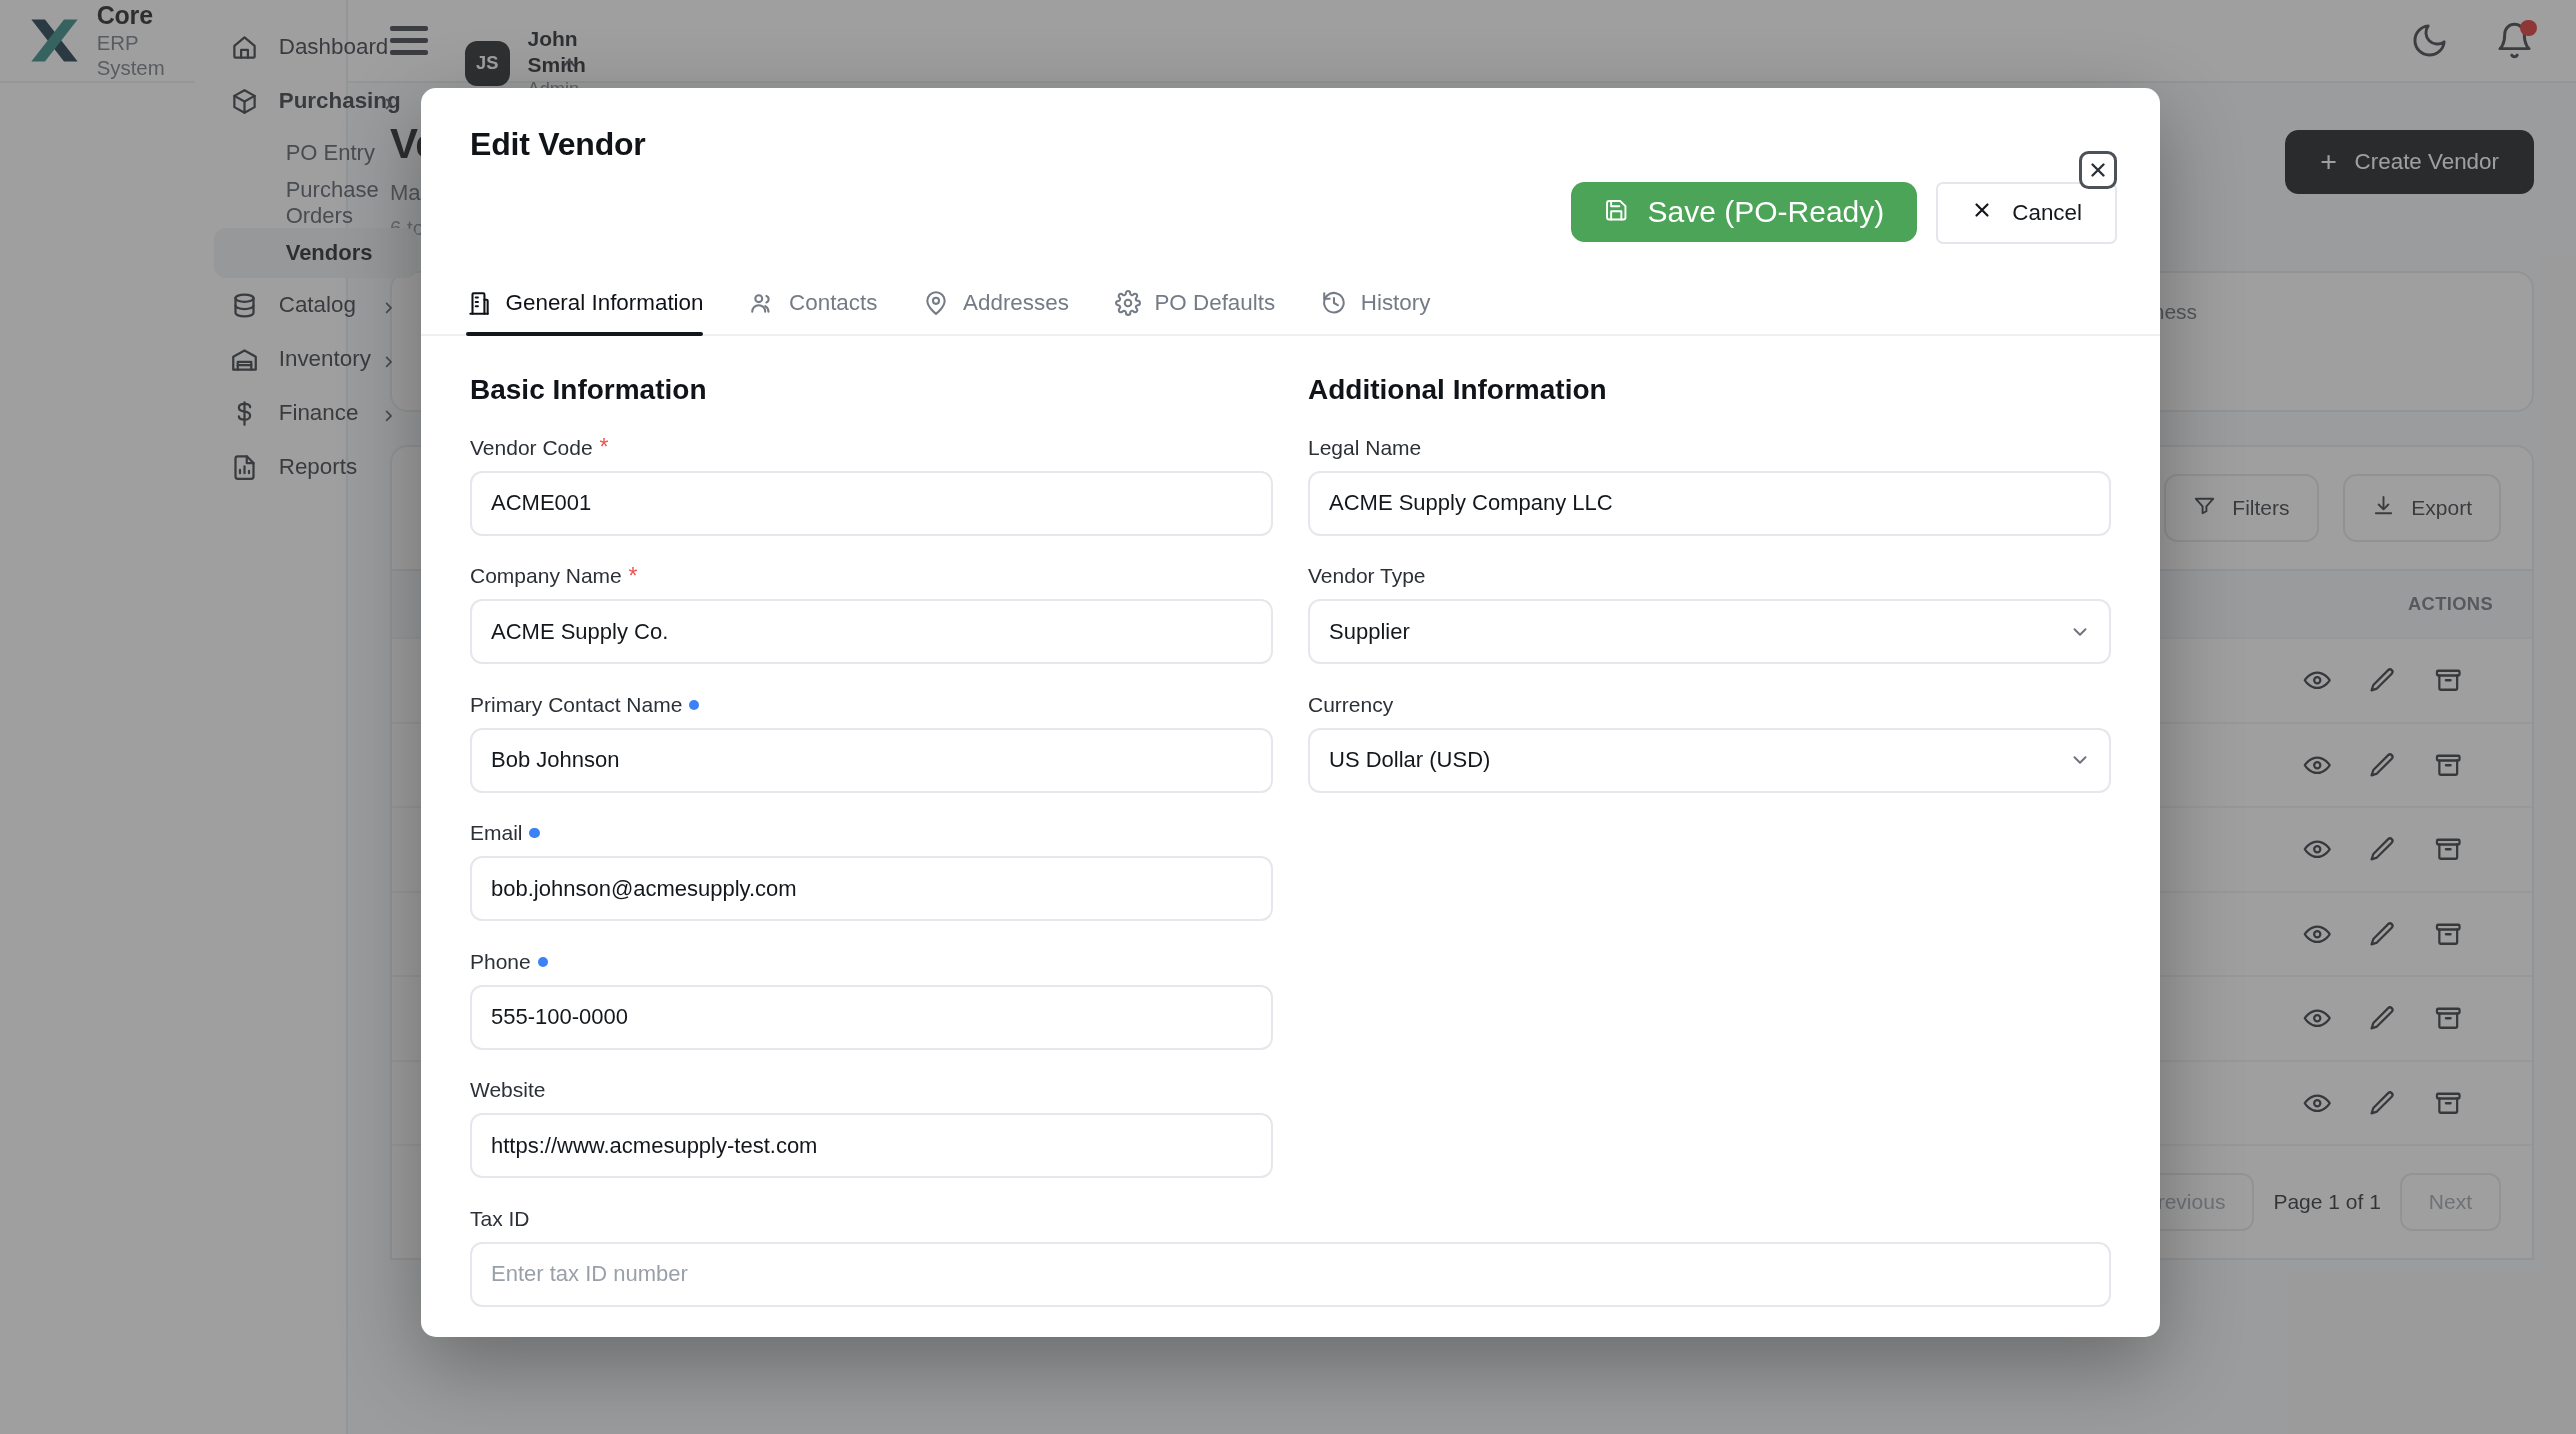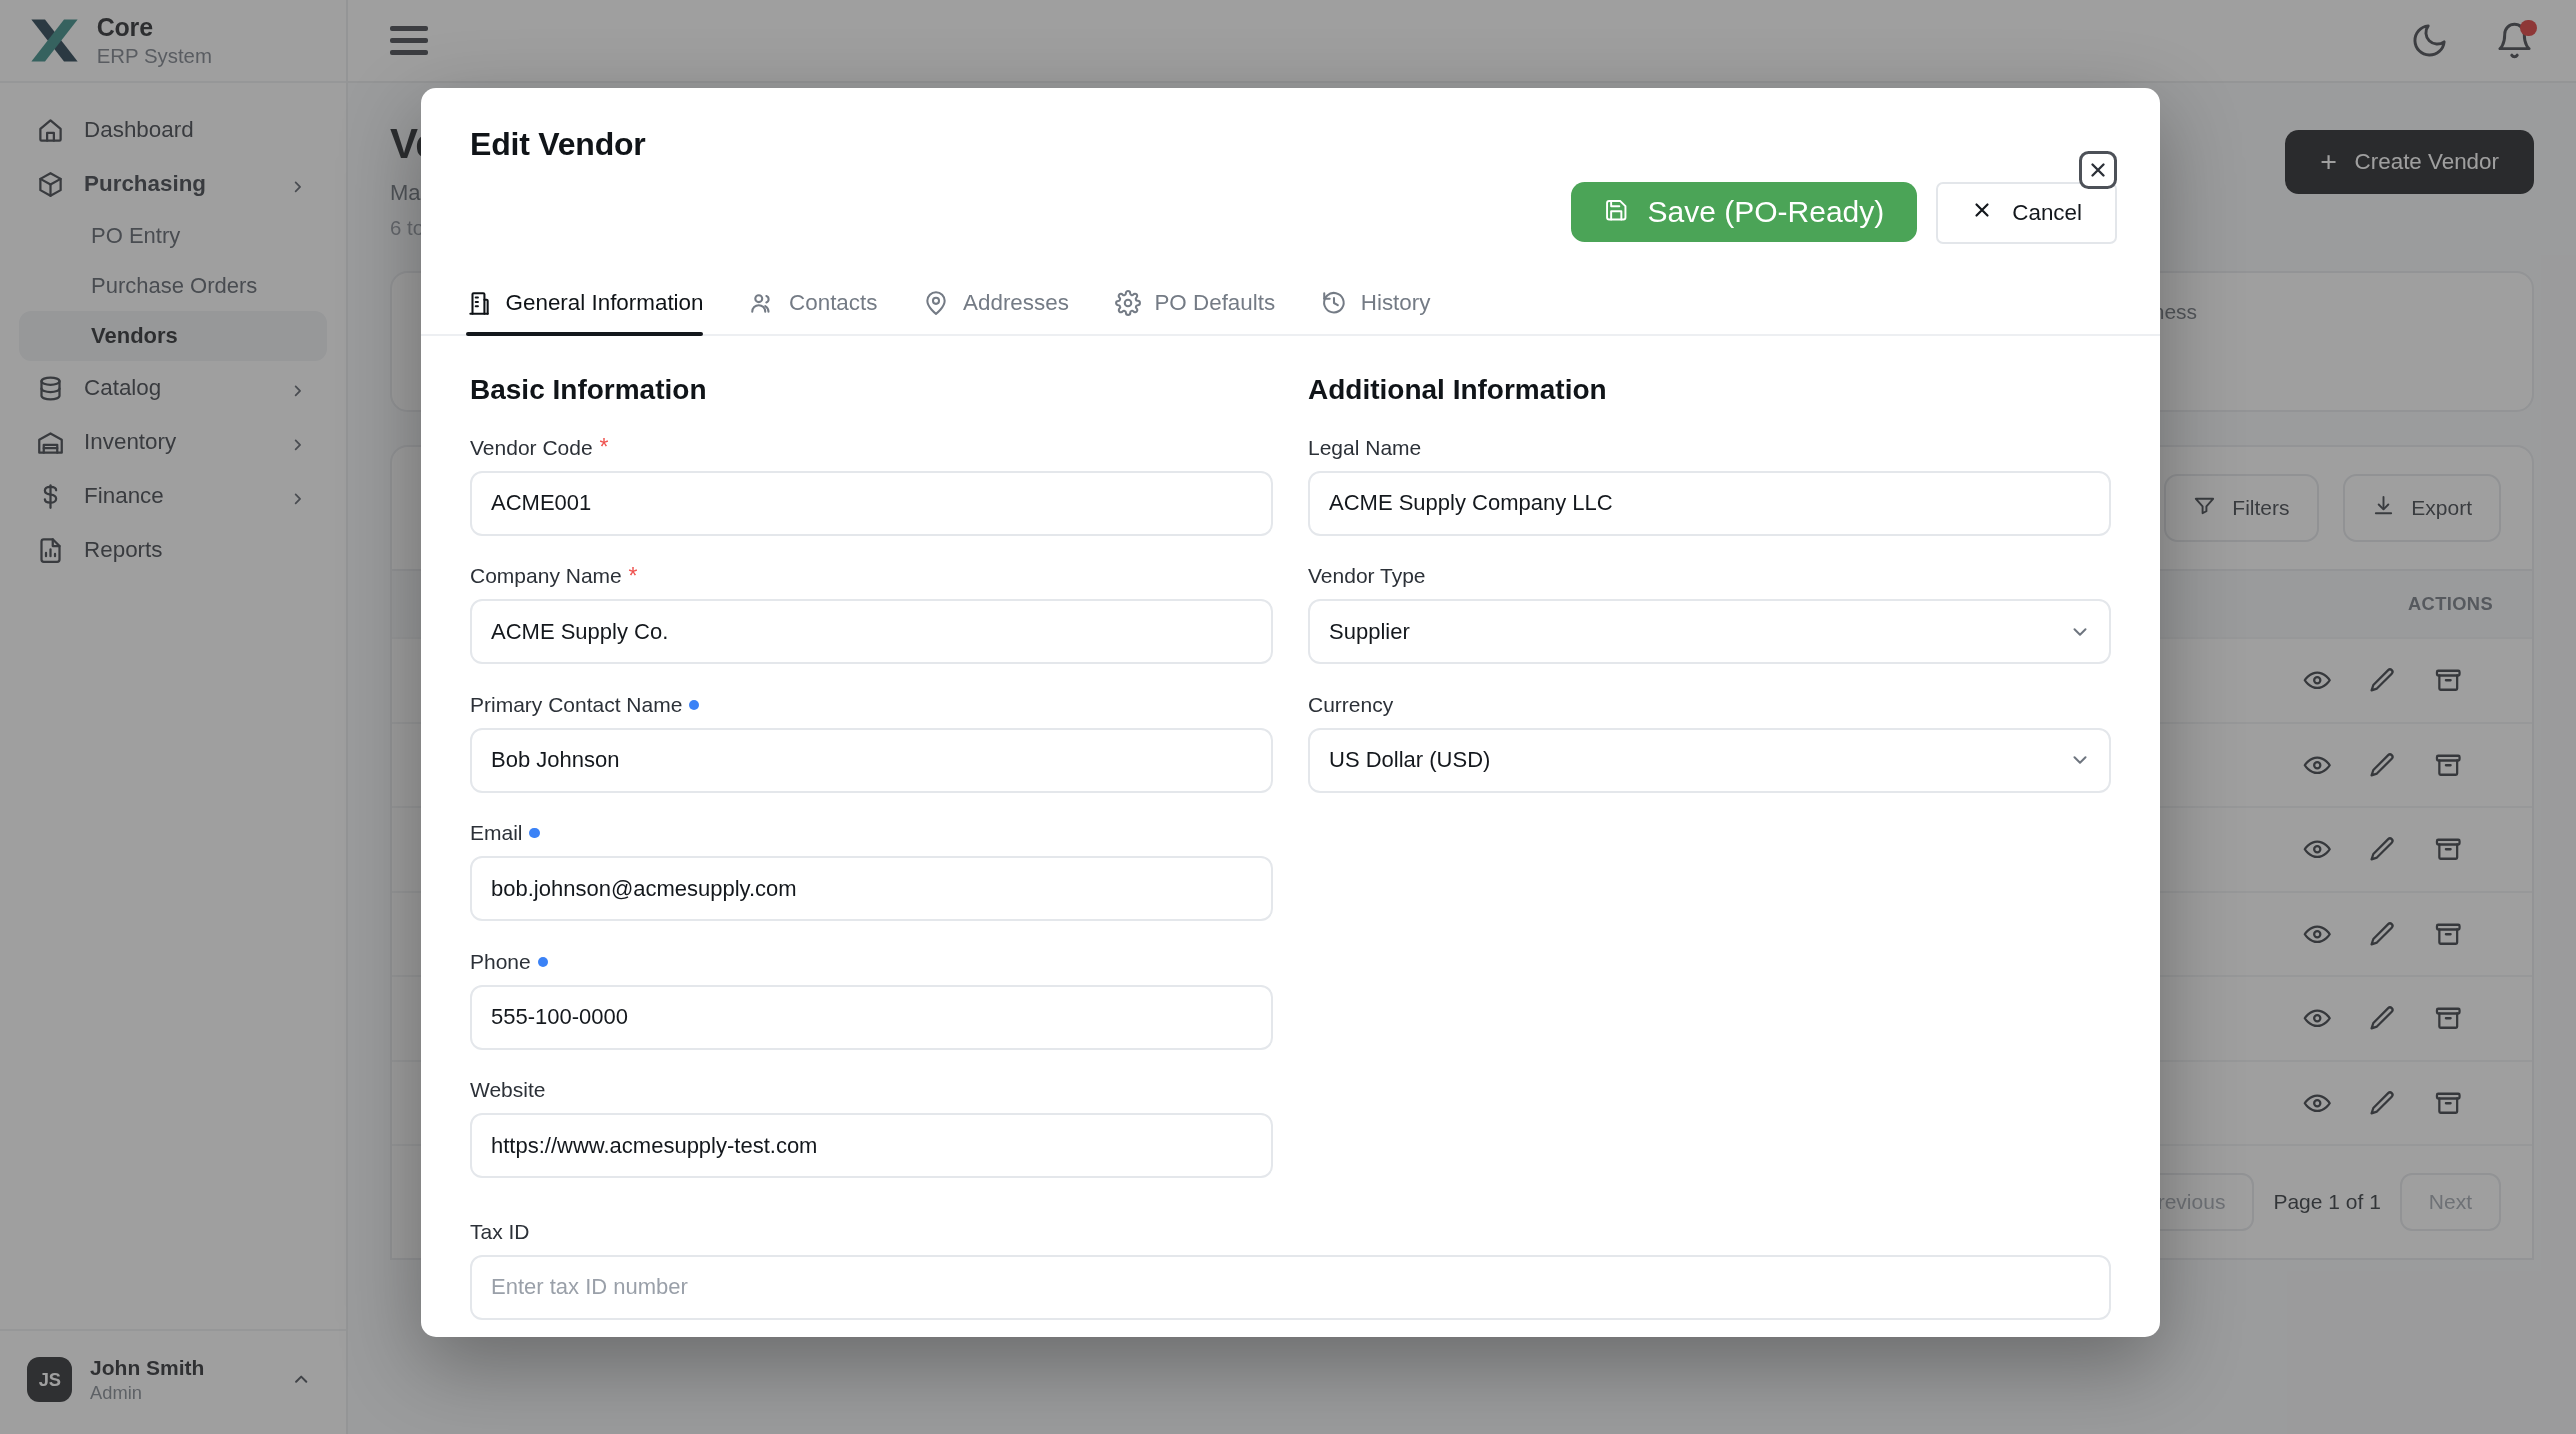--- a/index.html
+++ b/index.html
@@ -9,21 +9,21 @@
     background: #ffffff; overflow: hidden;
   }
   #root { position: relative; width: 2576px; height: 1435px; }
 
   
   #app { position: absolute; inset: 0; display: flex; background: #f7f8fa; }
 
   
   .sidebar {
     width: 348px; height: 1435px; background: #ffffff;
-    border-right: 2px solid #e8eaed; display: flex; flex-direction: column;
+    border-right: 2px solid #e8eaed; display: flex; 
     flex: 0 0 348px;
   }
   .brand { height: 83px; display: flex; align-items: center; gap: 17.7px;
            padding: 0 30px; border-bottom: 2px solid #eceef1; }
   .brand-logo { width: 49px; height: 45px; flex: 0 0 49px; }
   .brand-text { display: flex; flex-direction: column; justify-content: center; }
   .brand-title { font-size: 25px; font-weight: bold; color: #111418; line-height: 1.15; letter-spacing: -0.2px; }
   .brand-sub { font-size: 20.4px; color: #6d747e; line-height: 1.2; margin-top: 2px; }
 
   .nav { padding: 20.4px 19px 0 19px; flex: 1; }
@@ -139,21 +139,21 @@
   .req { color: #ef5350; font-size: 23px; line-height: 1; }
   .dot { width: 10.2px; height: 10.2px; border-radius: 50%; background: #3b82f6; display: inline-block; }
   .f-input { width: 100%; height: 65px; border: 2px solid #e4e7eb; border-radius: 12.2px;
              padding: 0 19px; font-size: 22px; color: #14181d; background: #fff;
              font-family: inherit; display: flex; align-items: center; }
   .f-input.ph { color: #9aa0a9; }
   .f-select { position: relative; }
   .f-select .sel-chev { position: absolute; right: 20.4px; top: 50%; transform: translateY(-50%);
                         width: 22px; height: 22px; color: #6e757f; pointer-events: none; }
 
-  .fullrow { margin-top: 13px; }
+  .fullrow { margin-top: 0; }
 </style>
 </head>
 <body>
 
 <div id="root">
 
   <div id="app">
 
     <aside class="sidebar">
       <div class="brand">

